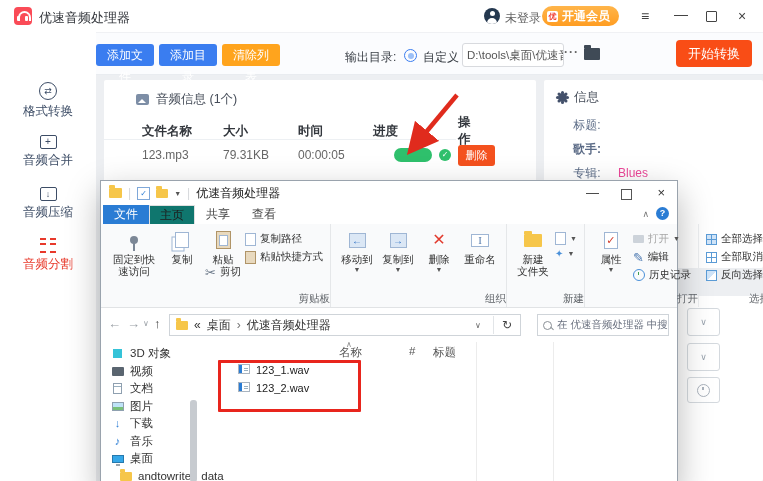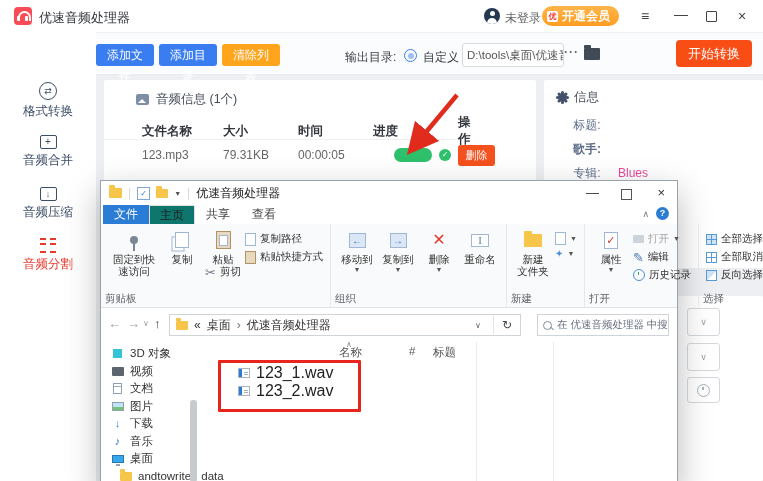--- a/index.html
+++ b/index.html
@@ -93,21 +93,21 @@
   #ex-menurow{position:absolute;left:0;top:24px;width:100%;height:19px;display:flex;padding-left:2px;box-sizing:border-box;background:#fff}
   .ex-tab{width:46px;height:19px;line-height:19px;text-align:center;color:#444;font-size:12px}
   .ex-tab.file{background:#2a7cd4;color:#fff}
   .ex-tab.active{background:#0f766e;border:1px solid #e0e0e0;border-bottom:none;box-sizing:border-box;color:#1d1d1d}
   #ribbon-collapse{position:absolute;right:28px;top:28px;color:#777;font-size:9px}
   #help-btn{position:absolute;right:8px;top:26px;width:13px;height:13px;border-radius:50%;background:#2a7cd4;color:#fff;
             font-size:9px;line-height:13px;text-align:center;font-weight:bold}
   #ribbon{position:absolute;left:0;top:43px;width:100%;height:84px;background:#f9fafb;border-bottom:1px solid #e1e3e5;
           display:flex;box-sizing:border-box}
   .rgroup{position:relative;padding:3px 7px 13px;display:flex;gap:3px;border-right:1px solid #e5e7e9}
-  .glabel{position:absolute;bottom:1px;left:4px;right:0;text-align:left;font-size:10.5px;color:#5f6368}
+  .glabel{position:absolute;bottom:1px;left:4px;right:0;text-align:right;font-size:10.5px;color:#5f6368}
   .rbig{display:flex;flex-direction:column;align-items:center;width:38px}
   .rbig.wide{width:52px}
   .ri{height:26px;display:flex;align-items:center;justify-content:center}
   .blabel{font-size:10.5px;color:#333;line-height:1.15;text-align:center;white-space:pre-line}
   .rcaret{font-size:7px;color:#555;line-height:1.4}
   .rsmalls{display:flex;flex-direction:column;gap:4px;padding-top:5px}
   .srow{display:flex;align-items:center;gap:4px;font-size:10.5px;color:#333;white-space:nowrap}
   .srow.disabled{color:#a6a6a6}
   .bigstack{display:flex;flex-direction:column;align-items:center}
   
@@ -167,21 +167,21 @@
   .t-glyph{font-size:11px;line-height:1}
   .t-down{color:#2f7fd6;font-weight:bold}
   .t-music{color:#2a7cd4}
   .t-desktop{width:12px;height:8px;background:#35a7e8;border:1px solid #2679ad;box-sizing:border-box;position:relative}
   .t-desktop::after{content:"";position:absolute;left:3px;top:8px;width:4px;height:2px;background:#9aa5ad}
   .t-folder{width:12px;height:9px}
   #tree-scroll{position:absolute;left:89px;top:58px;width:7px;height:82px;background:#c7cbd0;border-radius:3px}
   #list-headers{position:absolute;top:0;height:18px;left:100px;right:0}
   .lh{position:absolute;top:3px;color:#555;font-size:11.5px}
   #sort-caret{position:absolute;left:145px;top:-2px;color:#888;font-size:8px}
-  .lfile{position:absolute;left:137px;height:17px;display:flex;align-items:center;gap:6px;color:#222;font-size:16px}
+  .lfile{position:absolute;left:137px;height:17px;display:flex;gap:6px;color:#222;font-size:11px}
   .wav-ico{width:12px;height:10px;background:#fff;border:1px solid #a9b4c0;position:relative;box-sizing:border-box}
   .wav-ico::before{content:"";position:absolute;left:0;top:0;bottom:0;width:3px;background:#2a7cd4}
   .wav-ico::after{content:"";position:absolute;left:5px;top:3px;width:4px;height:1px;background:#9ab0c0;box-shadow:0 2px 0 #9ab0c0}
   .vline{position:absolute;top:0;bottom:0;width:1px;background:#ececec}
 
   
   #anno-rect{position:absolute;left:218px;top:360px;width:137px;height:46px;border:3px solid #e8251d;z-index:30;border-radius:1px}
   #anno-arrow{position:absolute;left:398px;top:86px;z-index:30}
 </style>
 </head>

